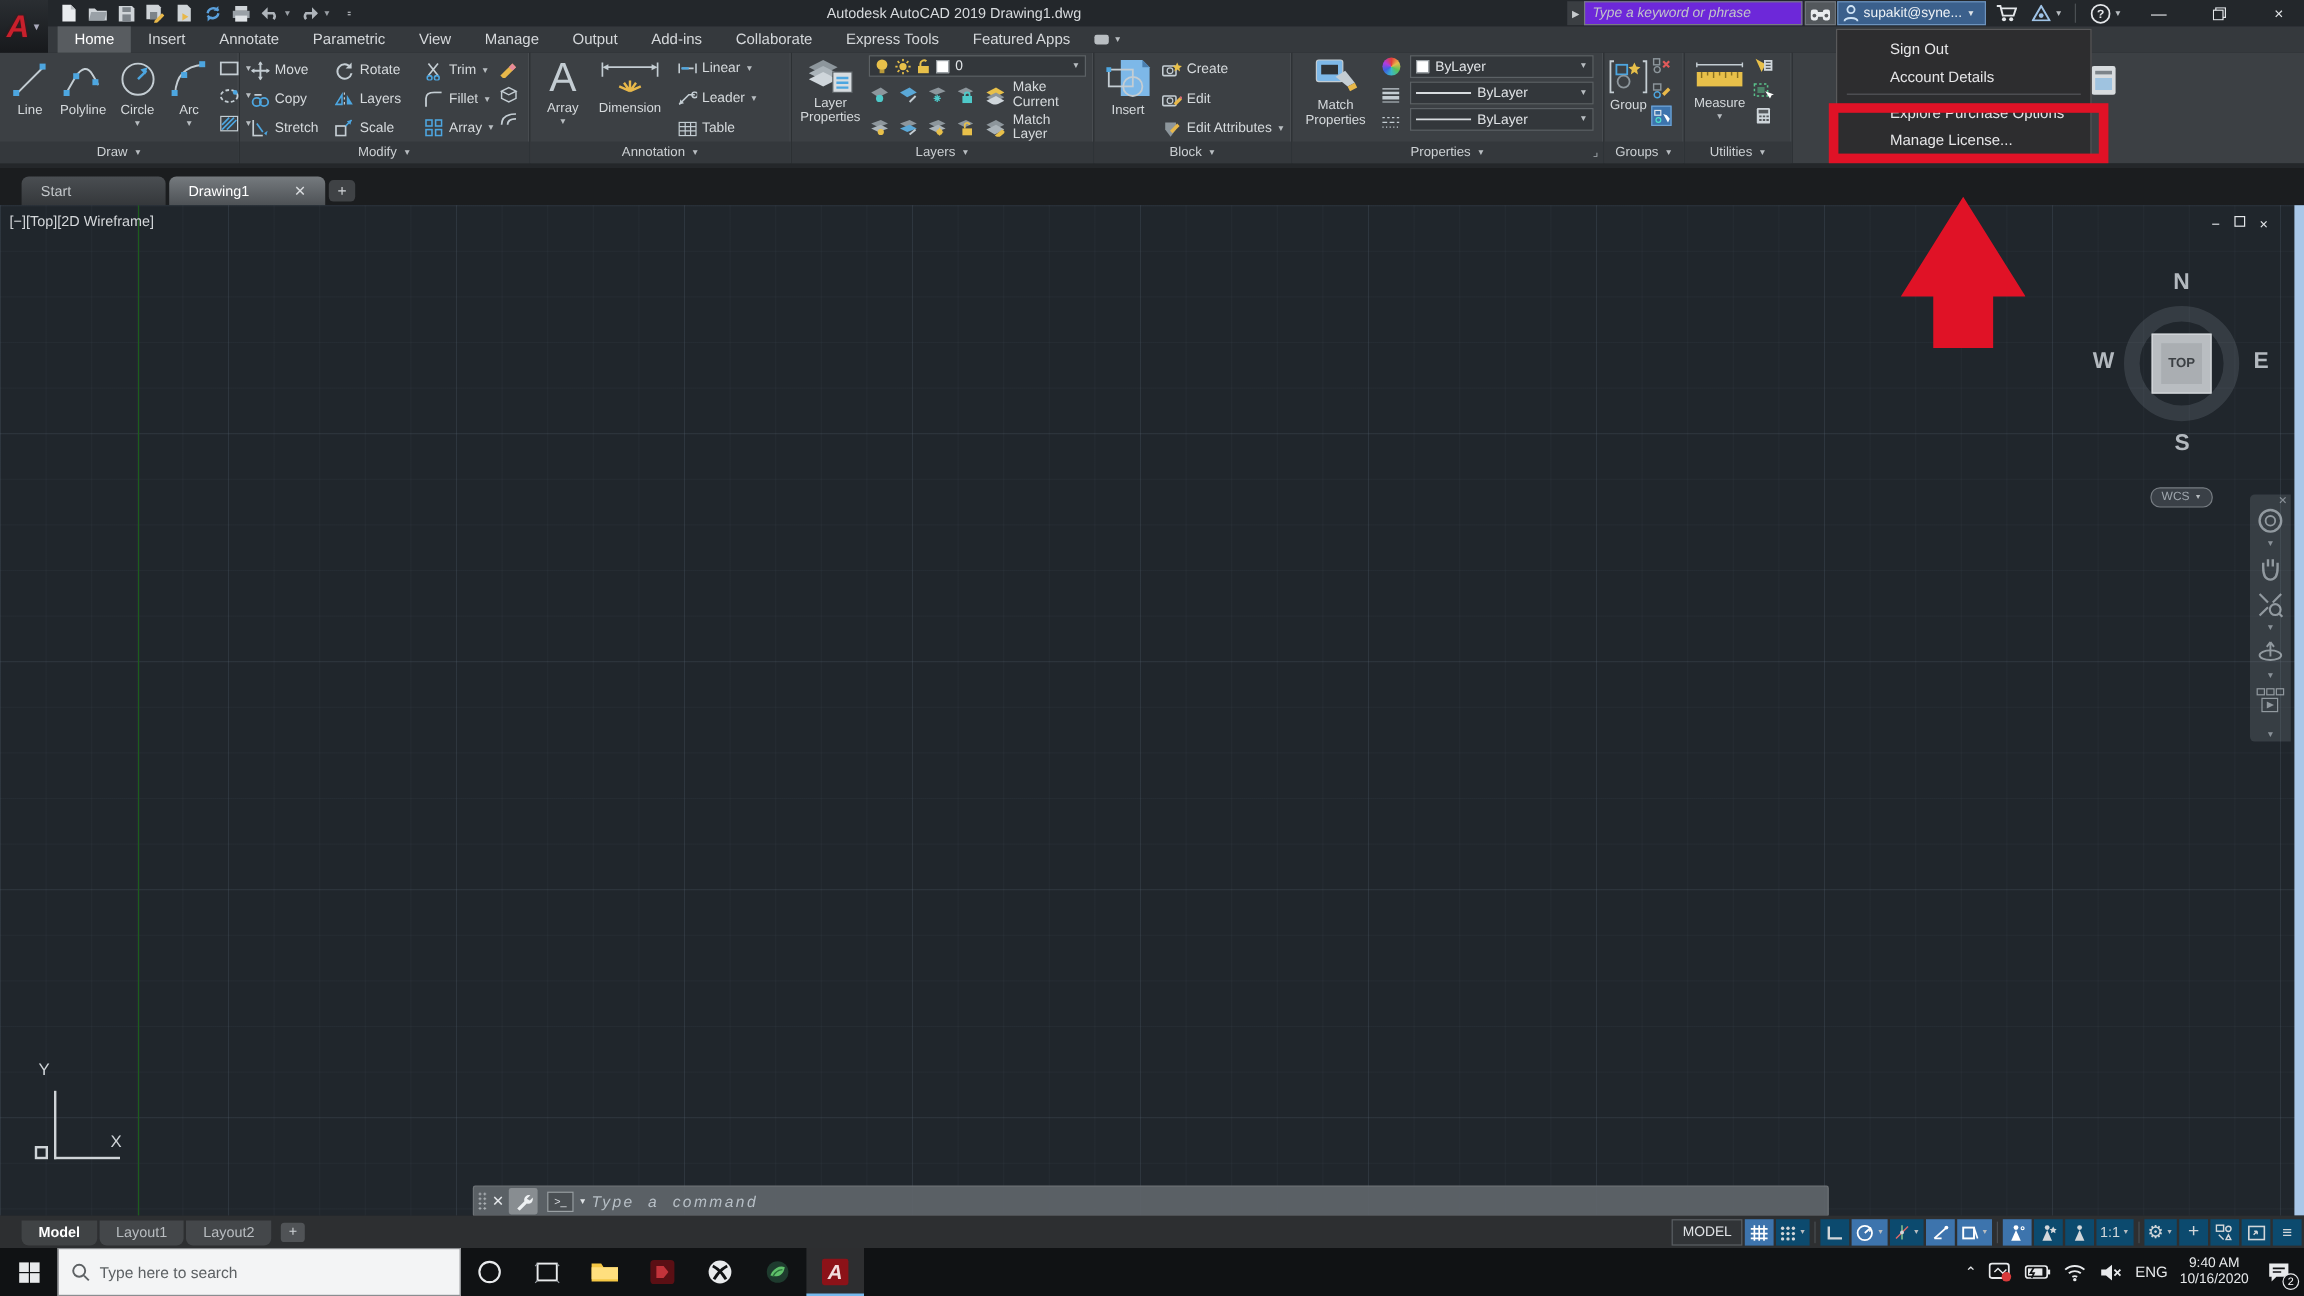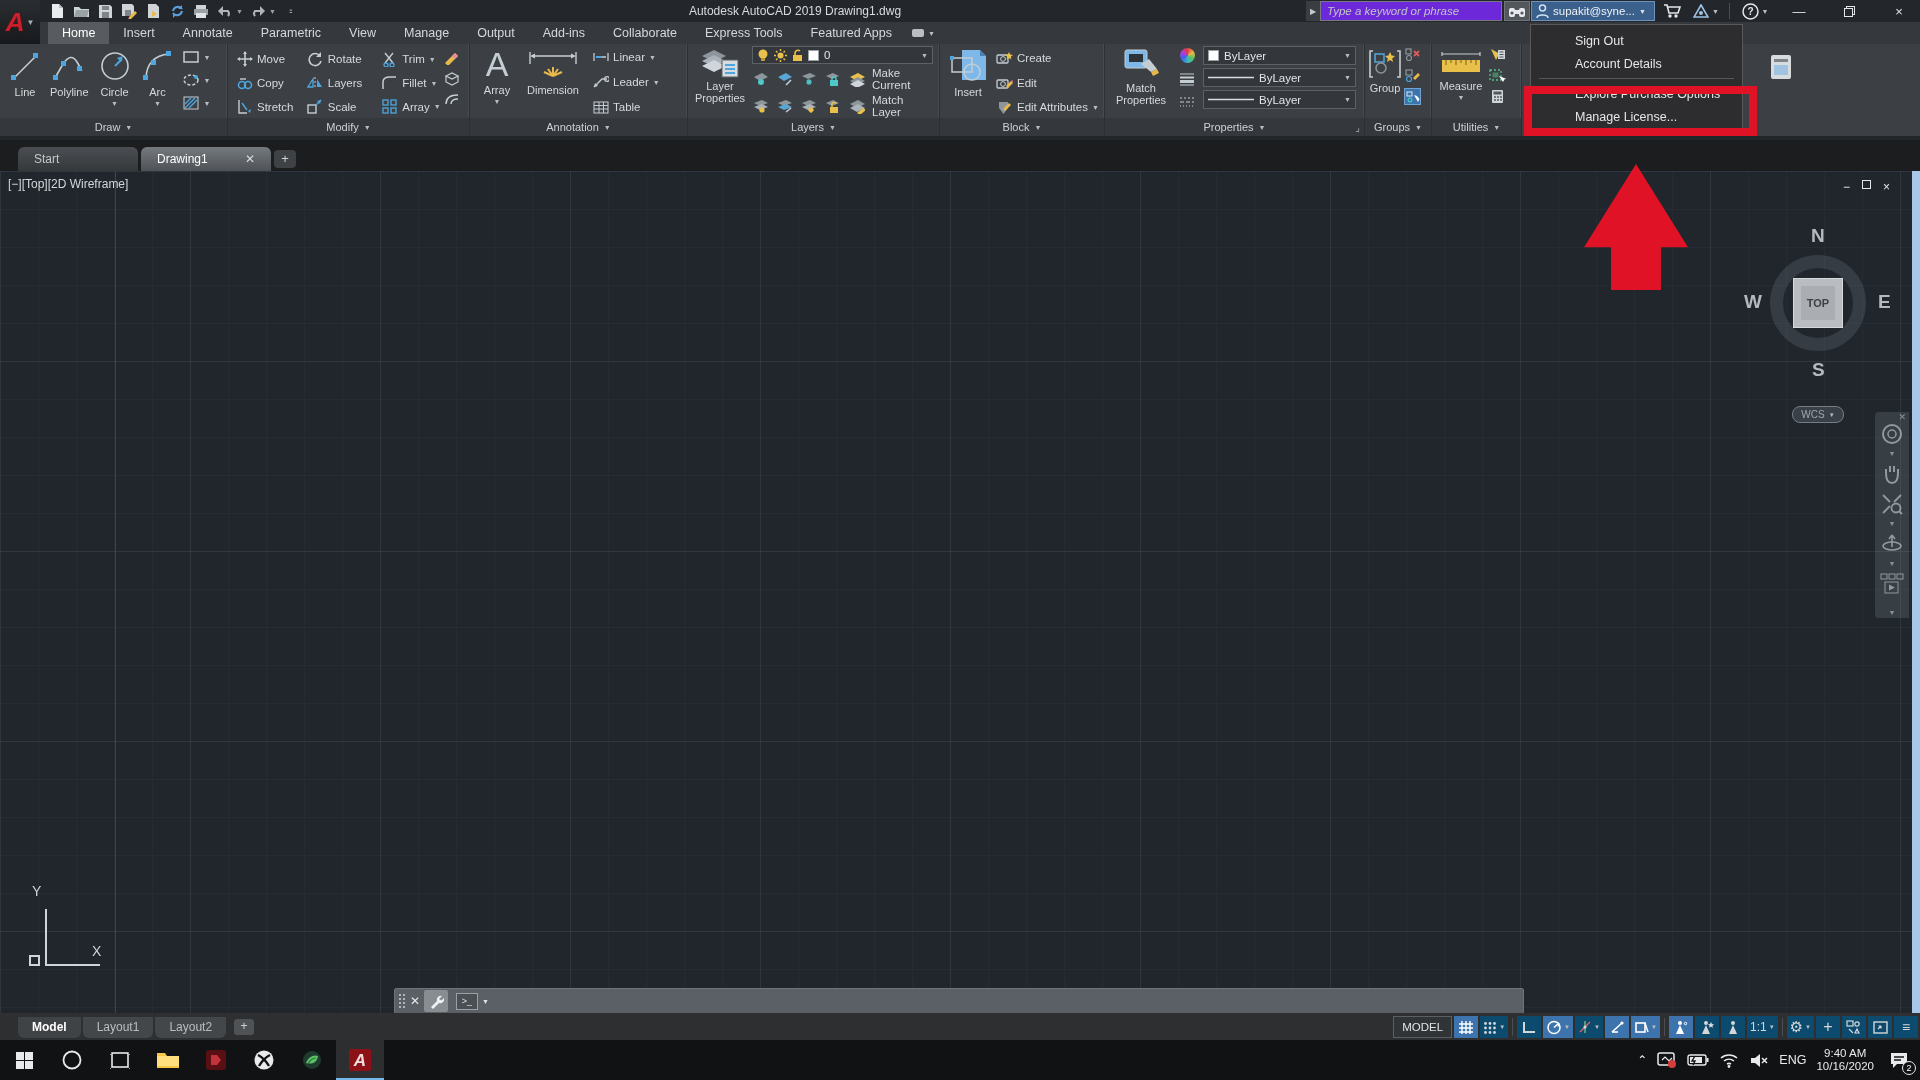--- a/index.html
+++ b/index.html
@@ -290,21 +290,21 @@
     <div id="ribbon-min">
         <svg width="14" height="10">
           <rect x="1" y="1" width="12" height="8" rx="2" fill="#b9bec2"></rect>
         </svg>
         <span class="dd">▼</span>
       </div>
   </div>
 
   <div id="ribbon">
 
-    <div class="panel" style="width:228px;">
+    <div class="panel" style="width:200px;">
       <div class="pcontent" style="padding-left:8px; gap:8px;">
         <div class="bigbtn">
           <svg width="34" height="36">
               <path d="M6 30L28 8" stroke="#c4cdd3" stroke-width="1.6"></path>
               <rect x="3" y="27" width="5" height="5" fill="#4da6e0"></rect>
               <rect x="25" y="5" width="5" height="5" fill="#4da6e0"></rect>
             </svg>
           <span class="lbl">Line</span>
         </div>
         <div class="bigbtn">
@@ -964,20 +964,21 @@
     <div id="cmddock">
       <div id="cmd-grip"></div>
       <div id="cmd-close">✕</div>
       <div id="cmd-wrench">
           <svg width="15" height="15">
             <path d="M13 2a4 4 0 0 0-5 5L2 13l2 2 6-6a4 4 0 0 0 5-5l-2.5 2.5L10 5z" fill="#eef1f3"></path>
           </svg>
         </div>
       <div id="cmd-prompt">&gt;_</div>
       <span class="dd" style="color:#dfe3e6;">▼</span>
+      <input id="cmd-input" placeholder="Type  a  command" style="">
     </div>
   </div>
 
   <div id="bottombar">
     <div style="display:flex; margin-left:18px; gap:2px; align-items:center;">
       <div class="ltab active">
           <span>Model</span>
         </div>
       <div class="ltab inactive">
           <span>Layout1</span>
@@ -1101,20 +1102,27 @@
 
   <div id="taskbar">
     <div id="start-btn">
         <span class="winlogo">
           <div></div>
           <div></div>
           <div></div>
           <div></div>
         </span>
       </div>
+    <div id="tb-searchbox">
+      <svg width="16" height="16">
+          <circle cx="7" cy="7" r="5" fill="none" stroke="#5d6164" stroke-width="1.6"></circle>
+          <path d="M11 11l4 4" stroke="#5d6164" stroke-width="1.6"></path>
+        </svg>
+      <input placeholder="Type here to search" style="">
+    </div>
     <div class="task-ic">
         <svg width="22" height="22">
           <circle cx="11" cy="11" r="8.5" fill="none" stroke="#e8eaec" stroke-width="1.8"></circle>
         </svg>
       </div>
     <div class="task-ic">
         <svg width="22" height="20">
           <rect x="3" y="3" width="16" height="14" fill="none" stroke="#e8eaec" stroke-width="1.6"></rect>
           <path d="M3 3L1 5M19 3l2 2M3 17l-2 2M19 17l2 2" stroke="#9aa0a6" stroke-width="1"></path>
         </svg>

